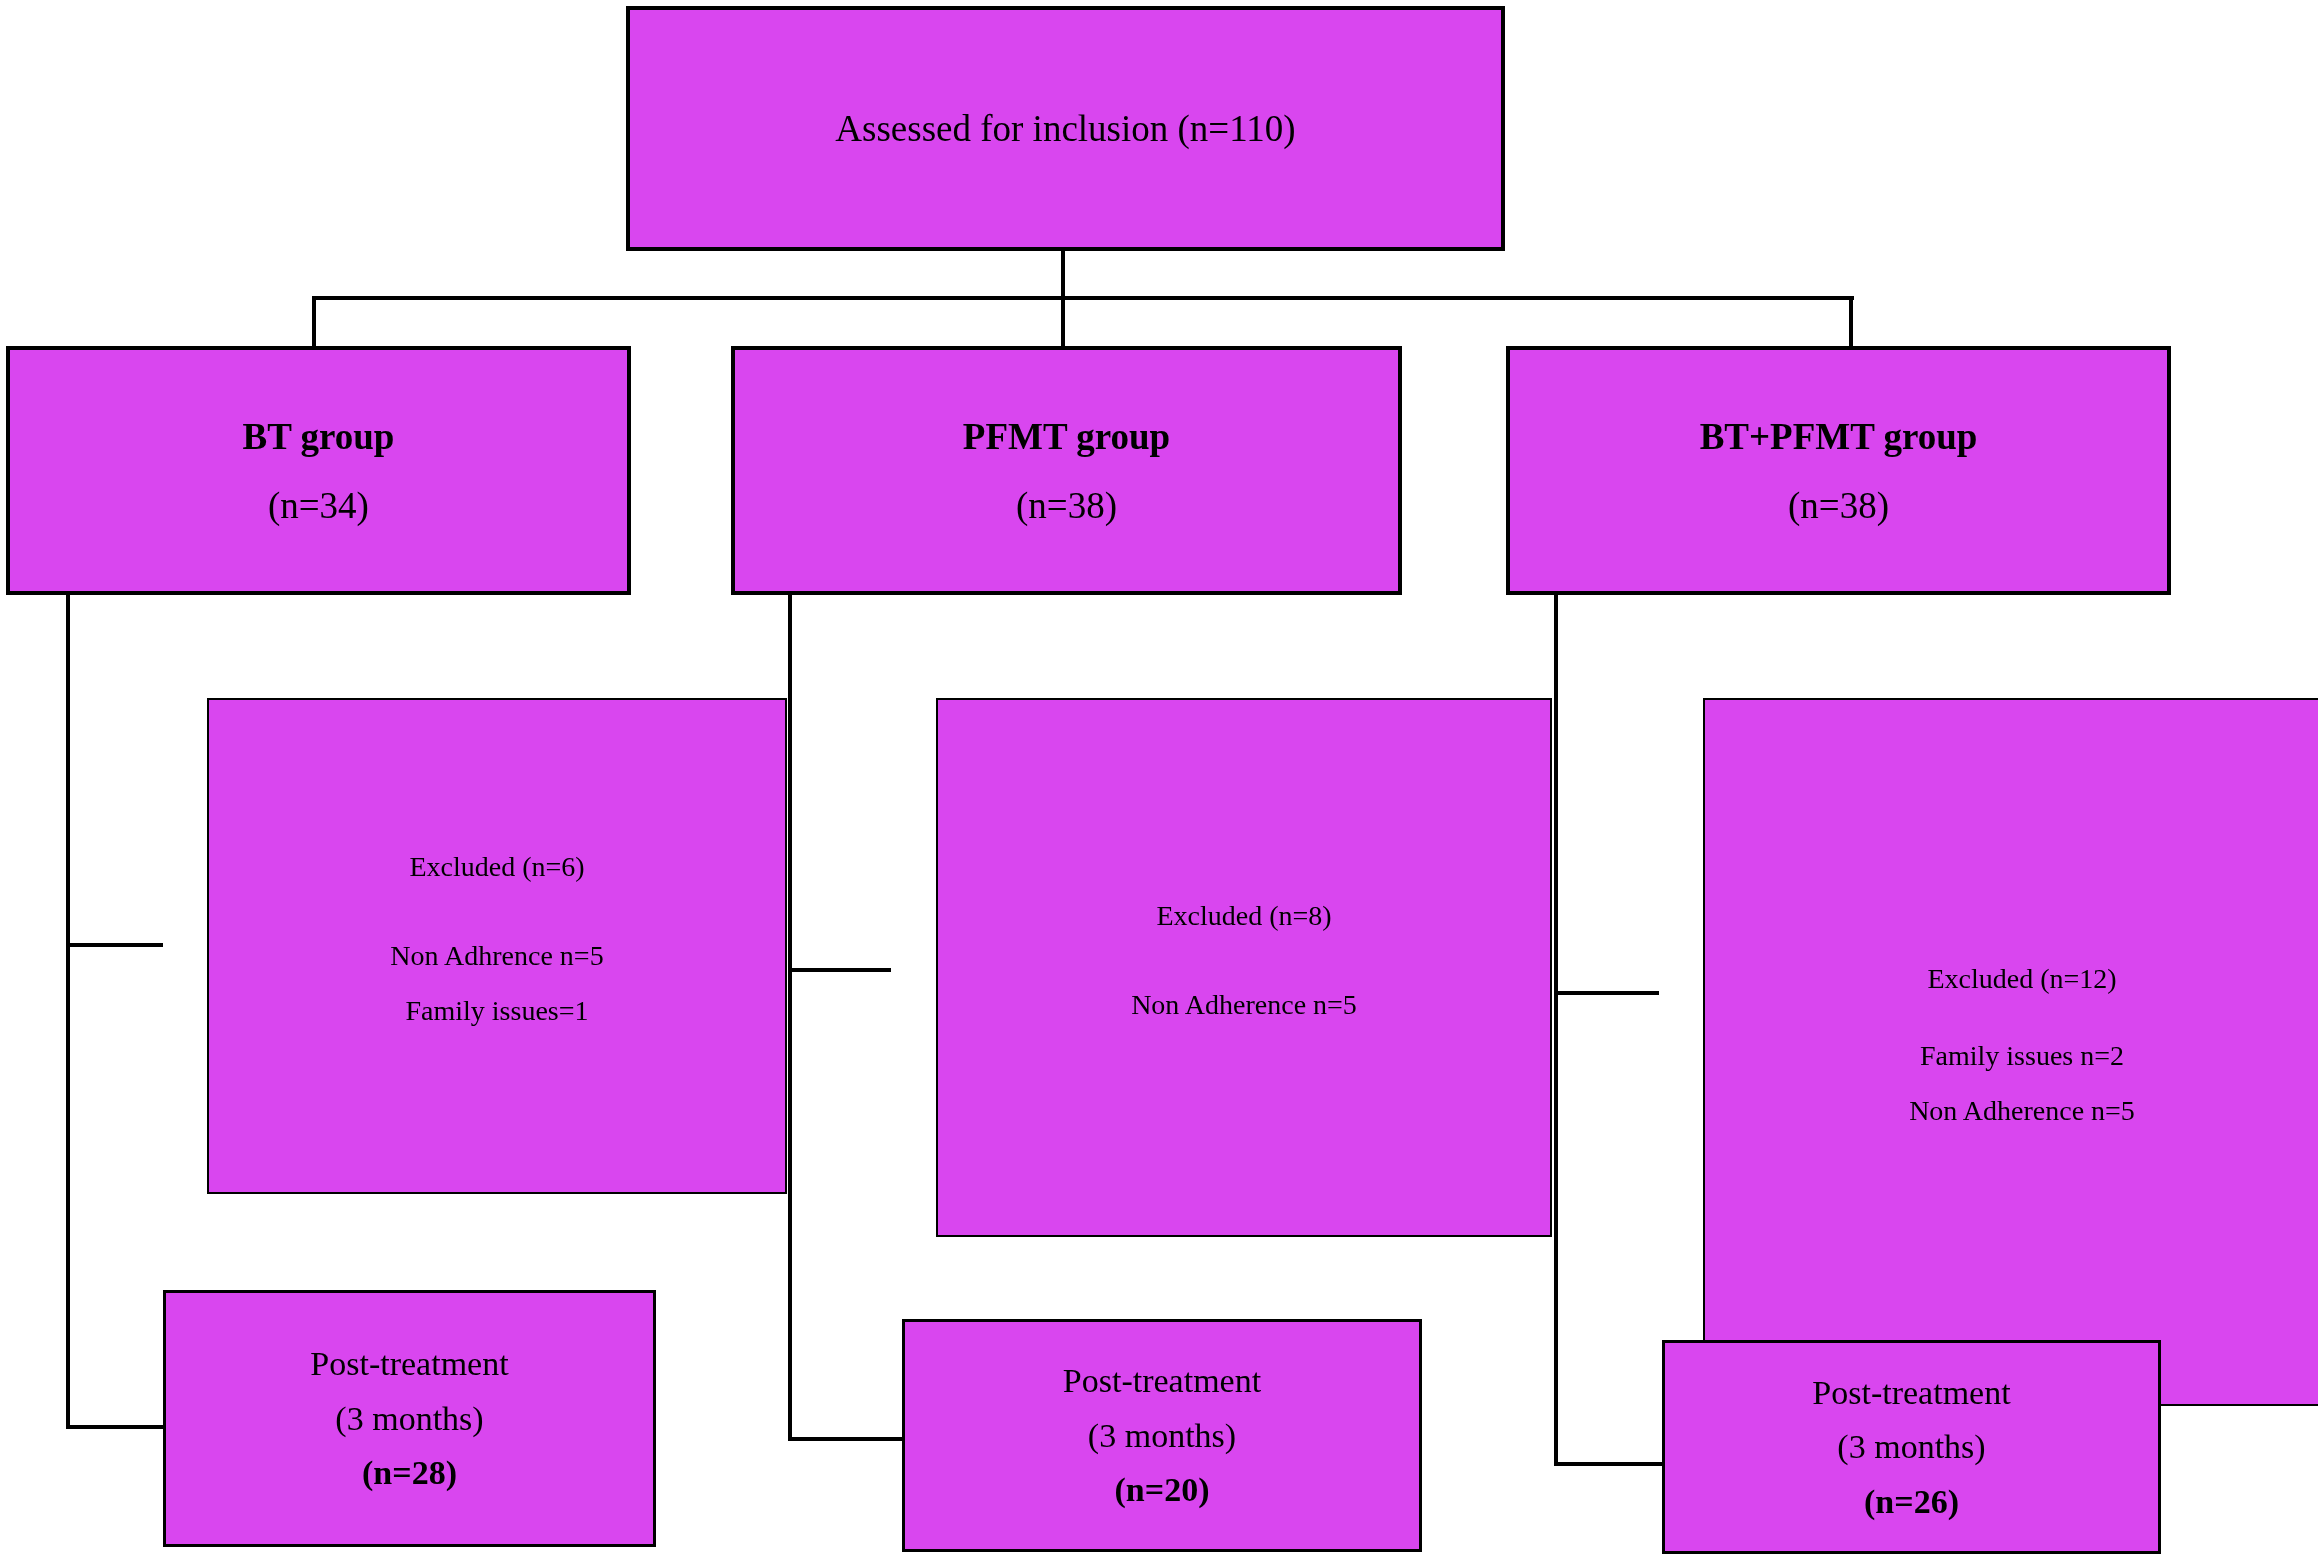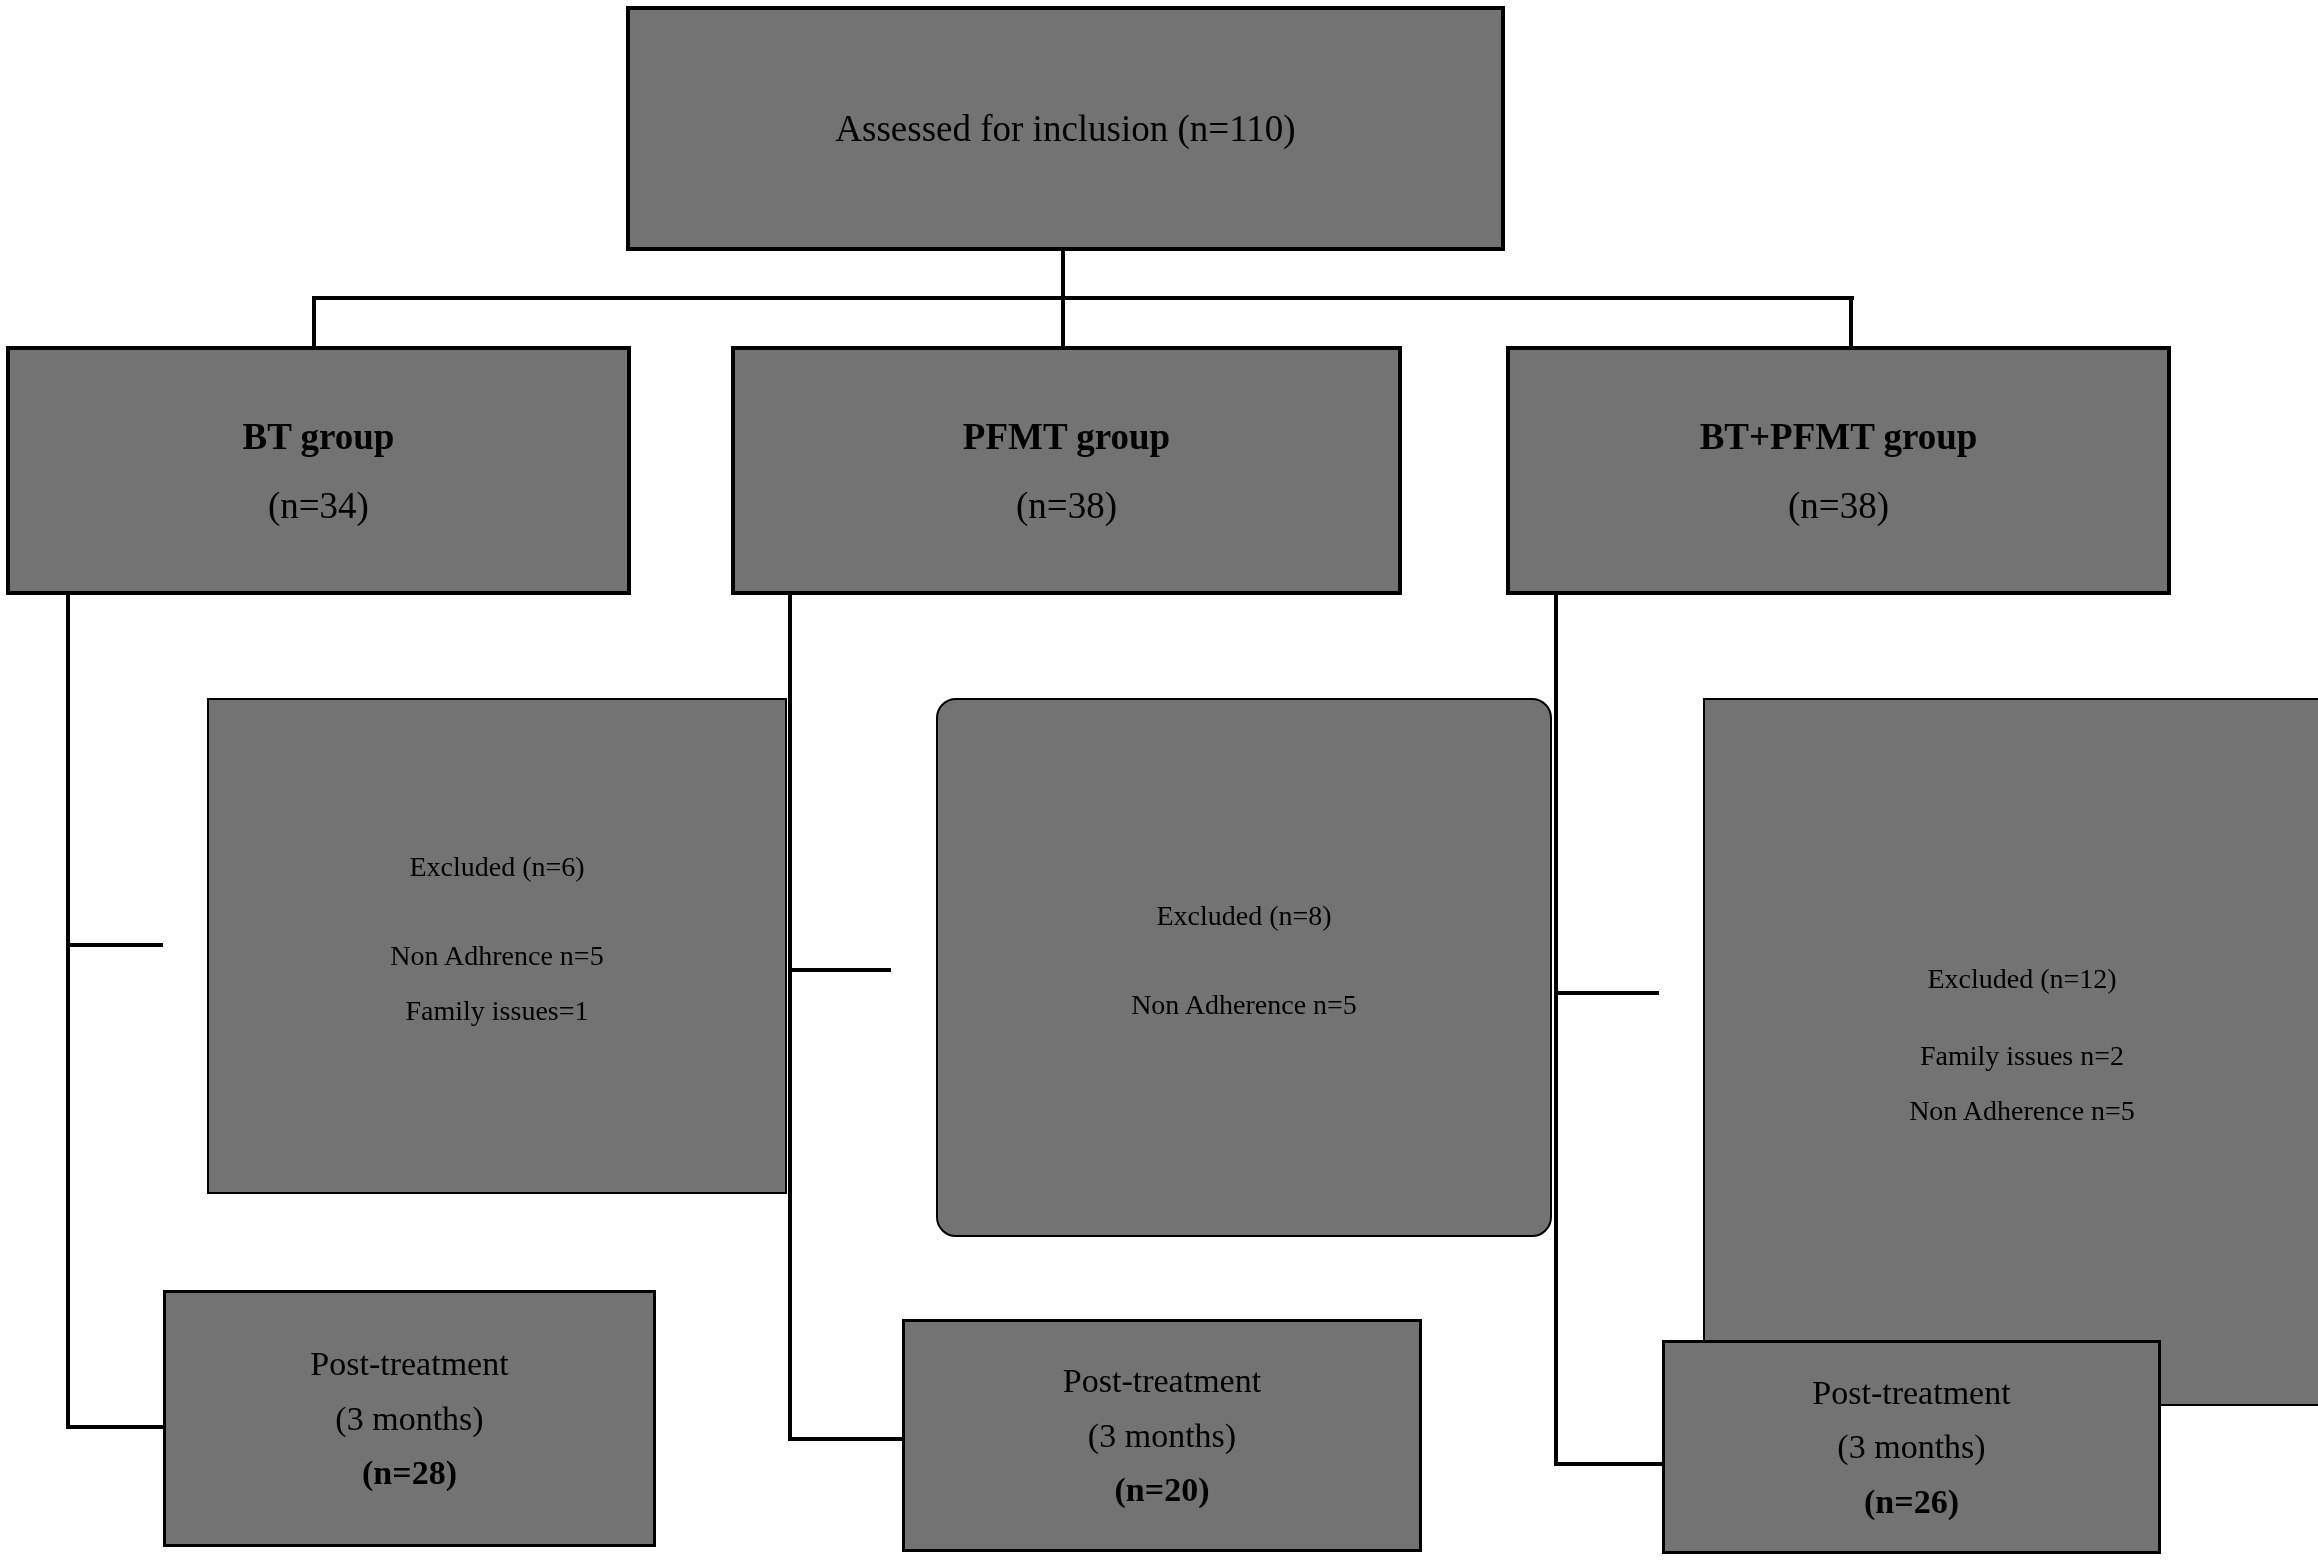--- a/index.html
+++ b/index.html
@@ -12,21 +12,21 @@
     width: 2319px;
     height: 1565px;
     background: #ffffff;
     font-family: "Liberation Serif", "DejaVu Serif", serif;
     color: #000000;
     overflow: hidden;
   }
   .box {
     position: absolute;
     box-sizing: border-box;
-    background: #737373;
+    background: #d946ef;
     border: 2.9px solid #000000;
     display: flex;
     flex-direction: column;
     justify-content: center;
     text-align: center;
   }
   .box.thick { border-width: 4.4px; }
   .box.medium { border-width: 3.7px; }
   
   .assessed-box { left: 626px; top: 5.9px; width: 879px; height: 245px; font-size: 37px; }
@@ -35,21 +35,21 @@
   .group-box .g-title { font-size: 37px; font-weight: bold; line-height: 1; }
   .group-box .g-n { font-size: 37px; line-height: 1; }
   .group-bt     { left: 5.9px;    width: 625px; }
   .group-pfmt   { left: 731px;  width: 671px; }
   .group-btpfmt { left: 1506px; width: 665px; }
   
   .excluded-box { font-size: 28px; line-height: 1.45; padding: 0 59px; margin-left: 47px; }
   .excluded-box .x-title { margin-bottom: 47px; line-height: 1; }
   .excluded-box .x-reason { margin: 7.3px 0; }
   .excl-bt     { left: 160px;  top: 698px; width: 580px; height: 496px; }
-  .excl-pfmt   { left: 889px; top: 698px; width: 616px; height: 539px; border-radius: 20px; }
+  .excl-pfmt   { left: 889px; top: 698px; width: 616px; height: 539px; }
   .excl-btpfmt { left: 1656px; top: 698px; width: 638px; height: 708px; }
   
   .post-box { font-size: 34px; gap: 20.5px; line-height: 1; }
   .post-box .p-n { font-weight: bold; }
   .post-bt     { left: 163px;  top: 1290px; width: 493px; height: 257px; }
   .post-pfmt   { left: 902px; top: 1319px; width: 520px; height: 233px; }
   .post-btpfmt { left: 1662px; top: 1340px; width: 499px; height: 214px; }
   
   .line {
     position: absolute;

